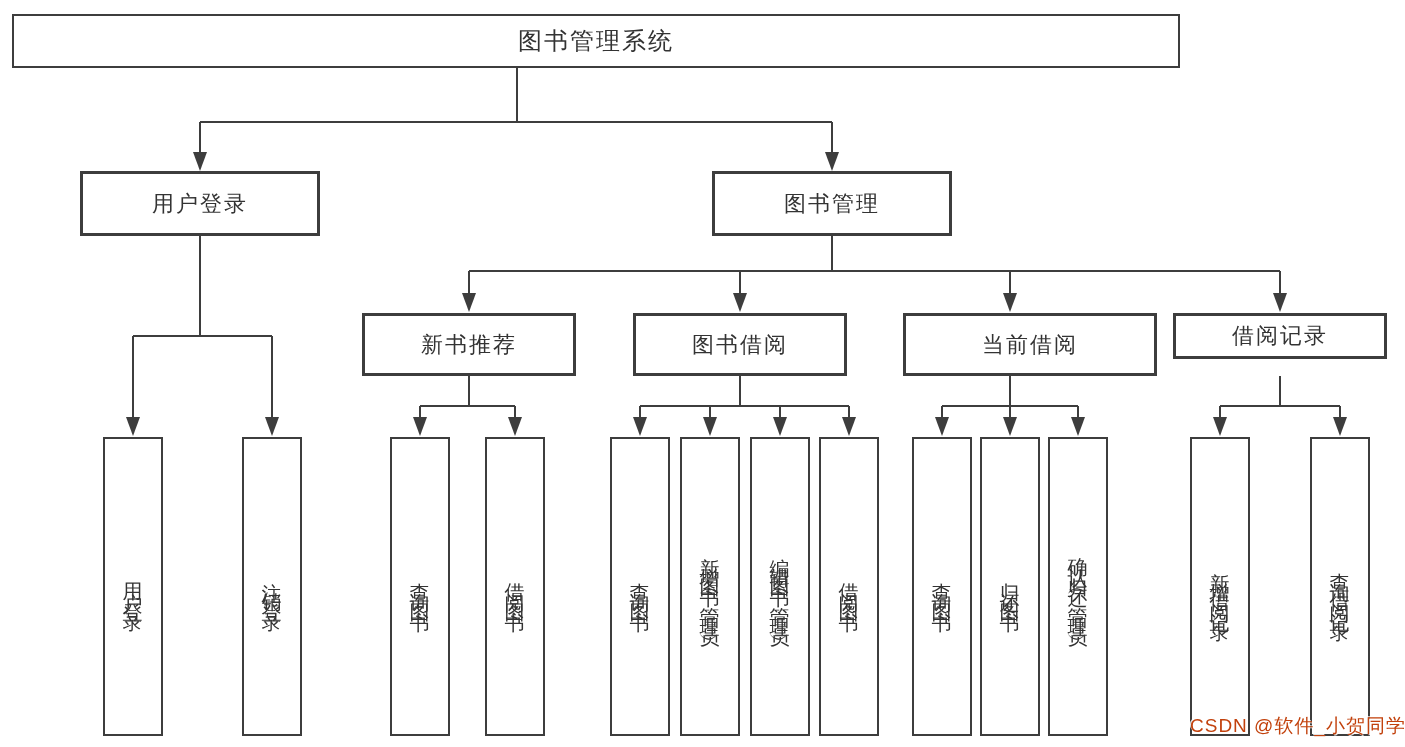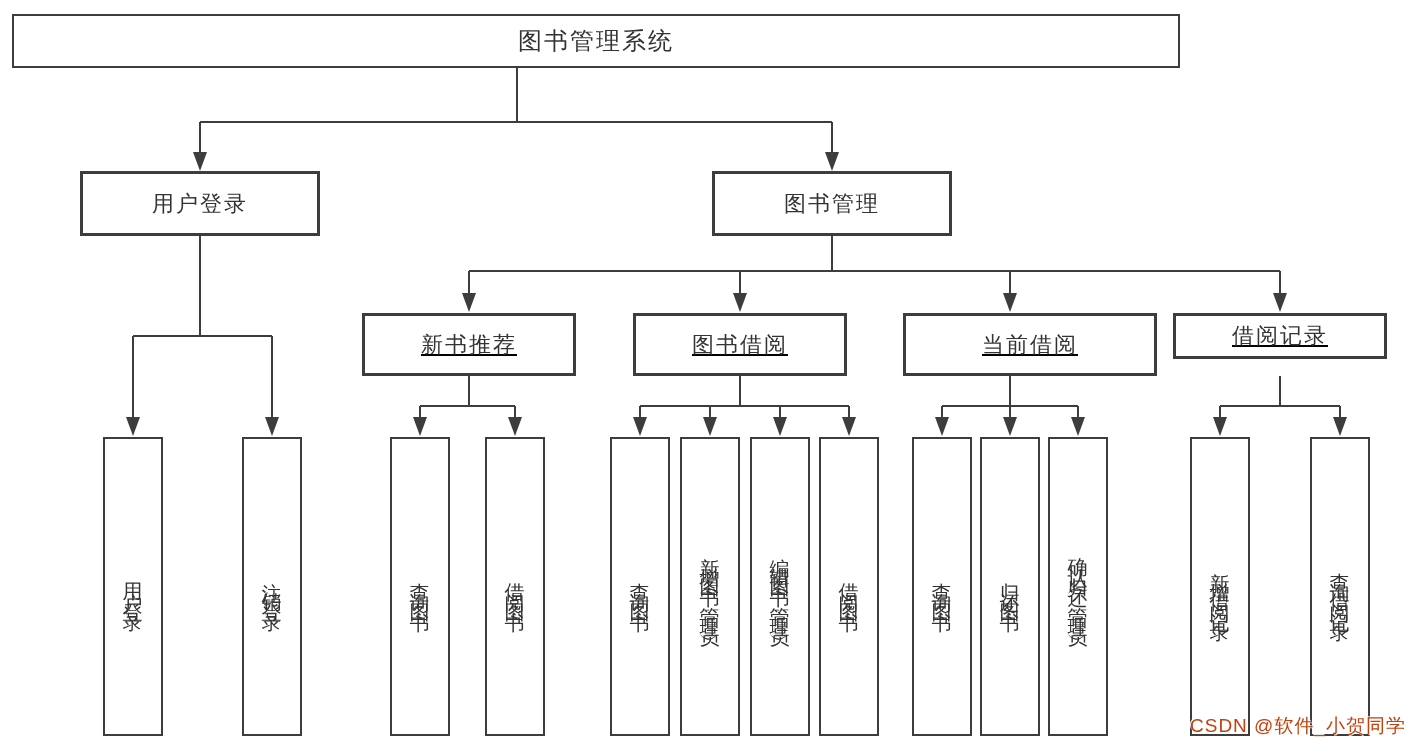--- a/index.html
+++ b/index.html
@@ -31,21 +31,21 @@
   }
   .box .lbl {
     color: #333333;
     letter-spacing: 2px;
     white-space: nowrap;
   }
   .root { border-width: 2px; }
   .root .lbl { font-size: 24px; }
   .l2 { border-width: 3px; }
   .l2 .lbl { font-size: 22px; }
-  .l3 { border-width: 3px; text-decoration: underline; }
+  .l3 { border-width: 3px; }
   .l3 .lbl { font-size: 22px; }
   .leaf {
     top: 437px;
     width: 60px;
     height: 299px;
     border-width: 2px;
   }
   .leaf .vlbl {
     writing-mode: vertical-rl;
     text-orientation: mixed;

